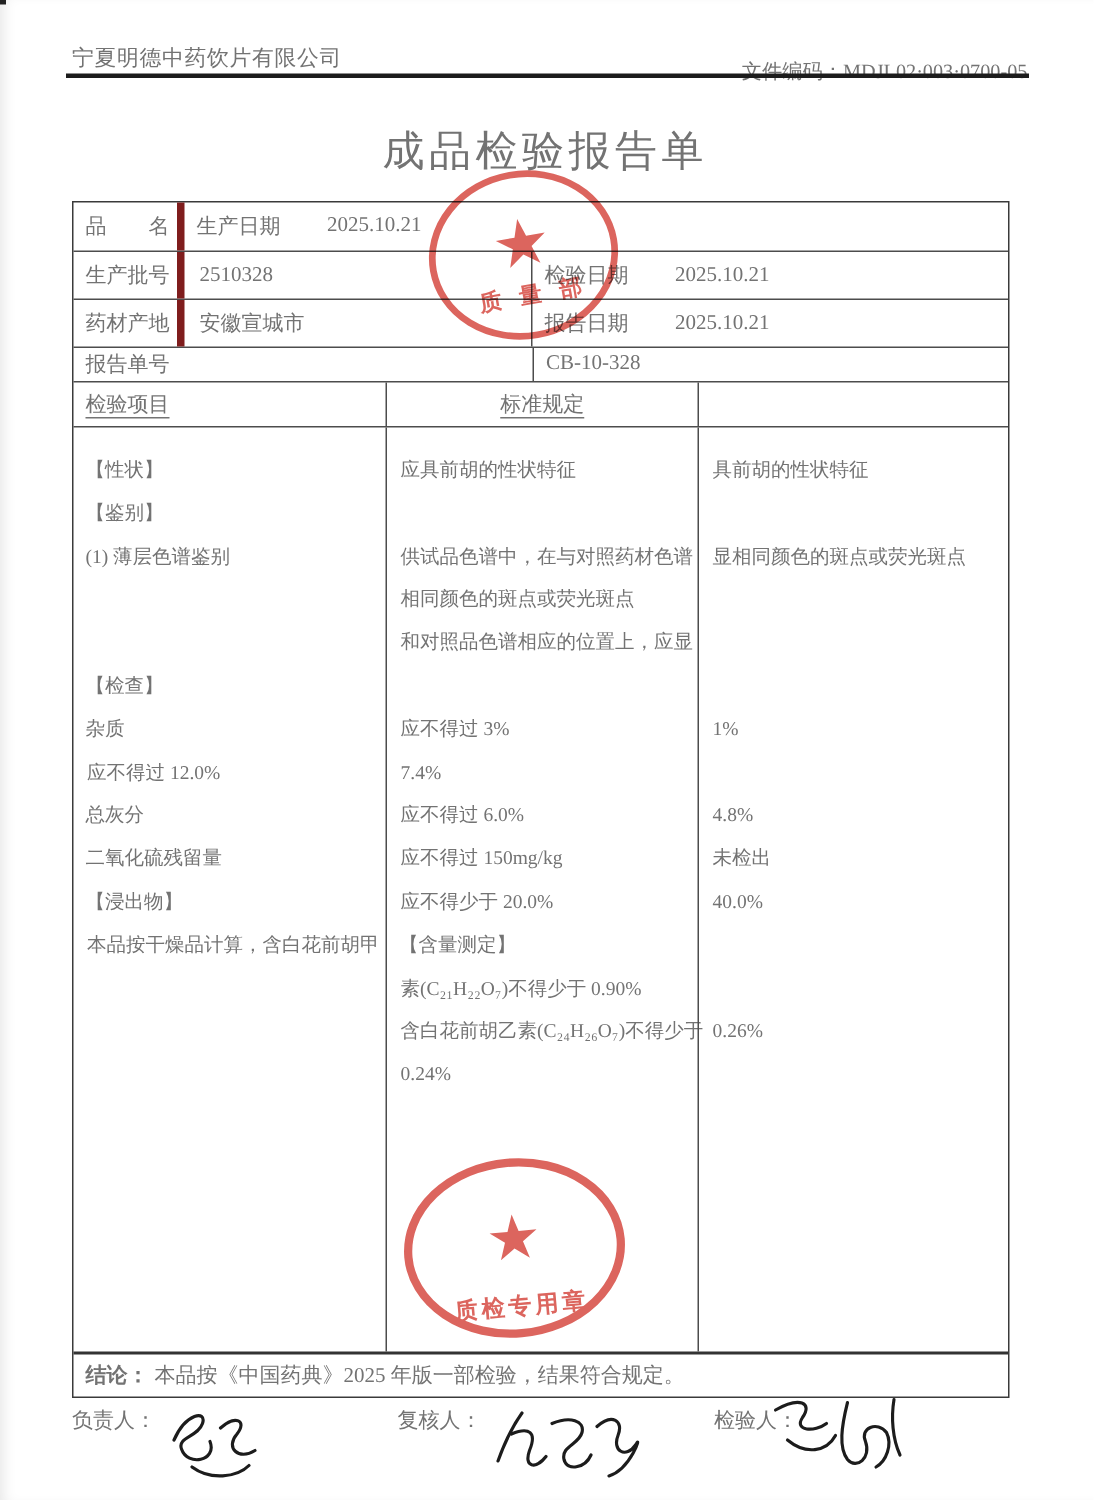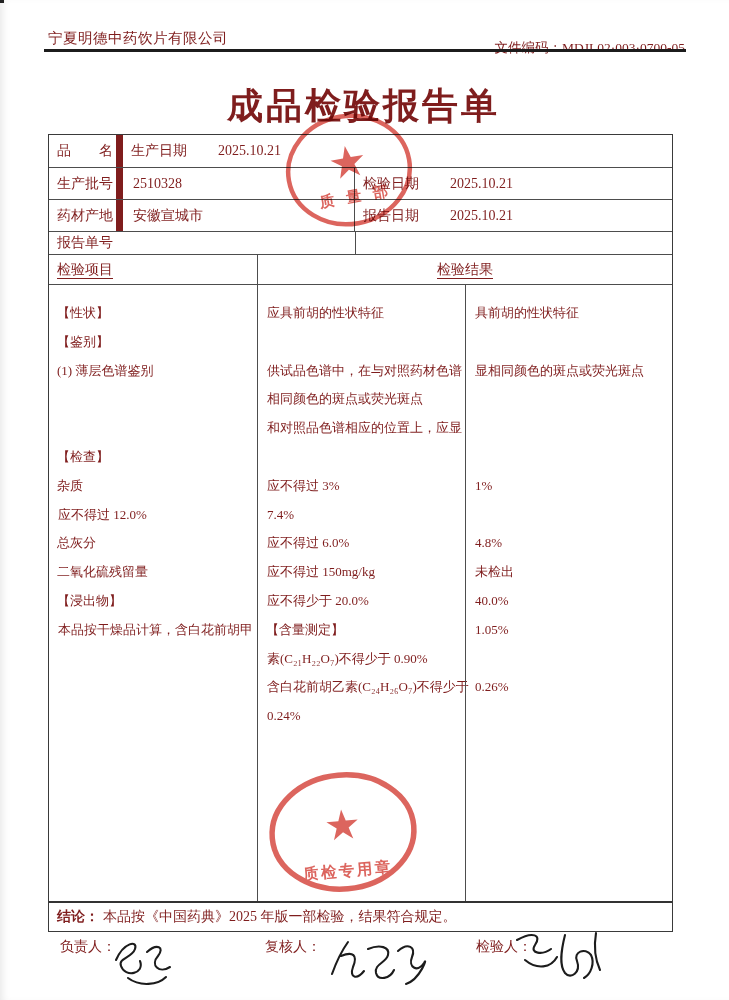--- a/index.html
+++ b/index.html
@@ -1,34 +1,34 @@
 <!DOCTYPE html>
 <html><head>
 <meta charset="utf-8">
 <style>
   html,body{margin:0;padding:0;background:#ffffff;}
   .page{
     position:relative;width:729px;height:1000px;background:#fff;overflow:hidden;
-    font-family:"Liberation Serif","DejaVu Serif",serif;color:#7f1d1d;
+    font-family:"Liberation Serif","DejaVu Serif",serif;color:#737373;
     box-shadow:inset 7px 0 9px -5px rgba(0,0,0,.10);
   }
   .corner-dot{position:absolute;left:0;top:0;width:4px;height:3px;background:#222;}
   
   .hdr-company{position:absolute;left:48px;top:29px;font-size:14.5px;letter-spacing:.5px;}
   .hdr-code{position:absolute;right:44px;top:39px;font-size:13.5px;}
   .hdr-rule{position:absolute;left:44px;top:49px;width:642px;height:2.5px;background:#1c1c1c;}
   .title{position:absolute;left:0;top:82px;width:727px;text-align:center;
-         font-size:36px;font-weight:bold;letter-spacing:3px;}
+         font-size:28px;font-weight:normal;letter-spacing:3px;}
   
   .doc-table{position:absolute;left:48px;top:134px;width:625px;border:1.5px solid #3a3a3a;
              box-sizing:border-box;background:transparent;}
   .irow{display:flex;border-bottom:1px solid #4d4d4d;font-size:14px;}
   .r1{height:32px;} .r2{height:31px;} .r3{height:31px;} .r4{height:22px;}
   .icell{display:flex;align-items:center;box-sizing:border-box;}
-  .ilabel{width:74px;border-right:7px solid #7f1d1d;padding-left:8px;}
+  .ilabel{width:74px;border-right:5px solid #7f1d1d;padding-left:8px;}
   .ivalue{width:232px;border-right:1px solid #4d4d4d;padding-left:10px;}
   .ilabel-wide{width:307px;border-right:1px solid #4d4d4d;padding-left:8px;}
   .iright{flex:1;display:flex;align-items:center;padding-left:8px;}
   .rlabel{width:87px;}
   
   .chead{display:flex;height:29px;border-bottom:1px solid #4d4d4d;font-size:14px;}
   .ch{box-sizing:border-box;display:flex;align-items:center;}
   .ch1{width:209px;border-right:1px solid #4d4d4d;padding-left:8px;}
   .ch2{width:208px;border-right:1px solid #4d4d4d;justify-content:center;}
   .ch3{flex:1;justify-content:center;}
@@ -39,21 +39,21 @@
   .vl1{left:208px;} .vl2{left:416px;}
   .bline{display:grid;grid-template-columns:209px 208px auto;line-height:28.8px;height:28.8px;}
   .bc{white-space:nowrap;overflow:visible;}
   .bc1{padding-left:8px;} .bc2{padding-left:9px;} .bc3{padding-left:9px;}
   
   .concl{height:28px;border-top:2px solid #333;display:flex;align-items:center;
          padding-left:8px;font-size:14px;}
   .concl b{margin-right:4px;}
   
   .sig-label{position:absolute;top:938px;font-size:14px;}
-  .sl1{left:60px;} .sl2{left:265px;} .sl3{left:476px;}
+  .sl1{left:48px;} .sl2{left:265px;} .sl3{left:476px;}
   .sig-svg{position:absolute;}
   .sg1{left:100px;top:932px;} .sg2{left:322px;top:932px;} .sg3{left:505px;top:924px;}
   .sig-svg path{stroke:#1c1c1c;stroke-width:2.1;fill:none;stroke-linecap:round;stroke-linejoin:round;}
   
   .stamp{position:absolute;mix-blend-mode:multiply;opacity:.84;}
   .stamp-top{left:283px;top:110px;}
   .stamp-bottom{left:266px;top:767px;}
   .stamp *{fill:none;}
   .stamp .ring{stroke-width:4.5;}
   .stamp .ring2{stroke-width:5.5;}
@@ -98,28 +98,31 @@
       <div class="icell ilabel">药材产地</div>
       <div class="icell ivalue">安徽宣城市</div>
       <div class="iright">
         <span class="rlabel">报告日期</span>
         <span>2025.10.21</span>
       </div>
     </div>
 
     <div class="irow r4">
       <div class="icell ilabel-wide">报告单号</div>
+      <div class="iright">
+        <span>CB-10-328</span>
+      </div>
     </div>
 
     <div class="chead">
       <div class="ch ch1">
           <span>检验项目</span>
         </div>
-      <div class="ch ch3">
-          <span>检验结果</span>
+      <div class="ch ch2">
+          <span>标准规定</span>
         </div>
     </div>
 
     <div class="tbody">
       <div class="vline vl1"></div>
       <div class="vline vl2"></div>
 
         <div class="bline">
           <div class="bc bc1">【性状】</div>
           <div class="bc bc2">应具前胡的性状特征</div>
@@ -181,21 +184,20 @@
 
         <div class="bline">
           <div class="bc bc1">【浸出物】</div>
           <div class="bc bc2">应不得少于 20.0%</div>
           <div class="bc bc3">40.0%</div>
         </div>
 
         <div class="bline">
           <div class="bc bc2">本品按干燥品计算，含白花前胡甲</div>
           <div class="bc bc1">【含量测定】</div>
-          <div class="bc bc3">1.05%</div>
         </div>
 
         <div class="bline">
           <div class="bc bc1"></div>
           <div class="bc bc2">素(C₂₁H₂₂O₇)不得少于 0.90%</div>
           <div class="bc bc3"></div>
         </div>
 
         <div class="bline">
           <div class="bc bc1"></div>

